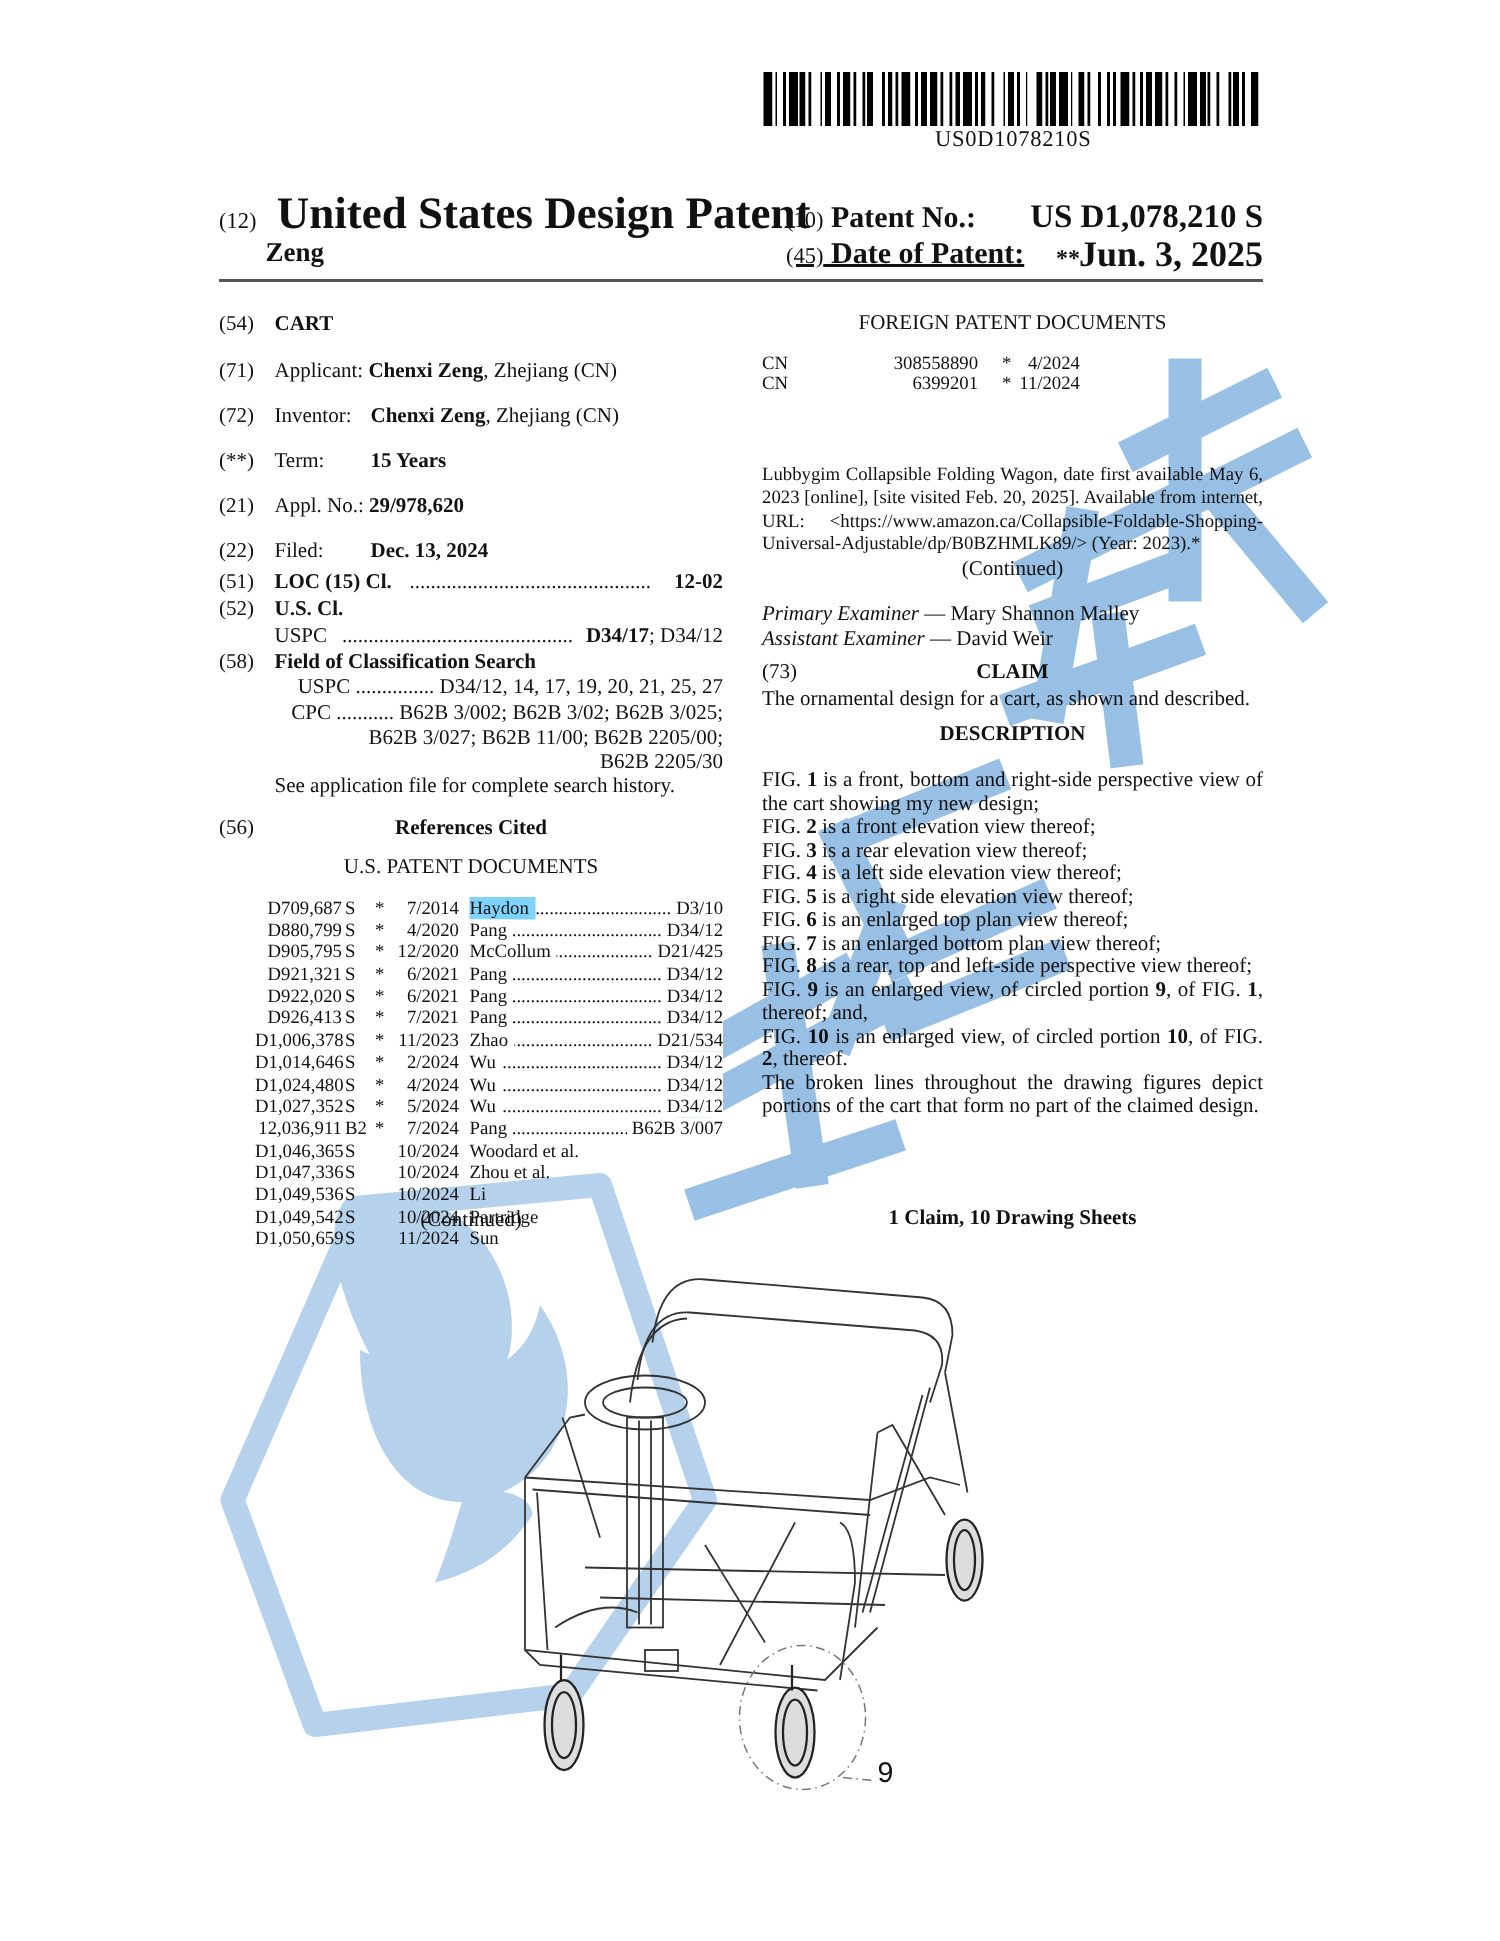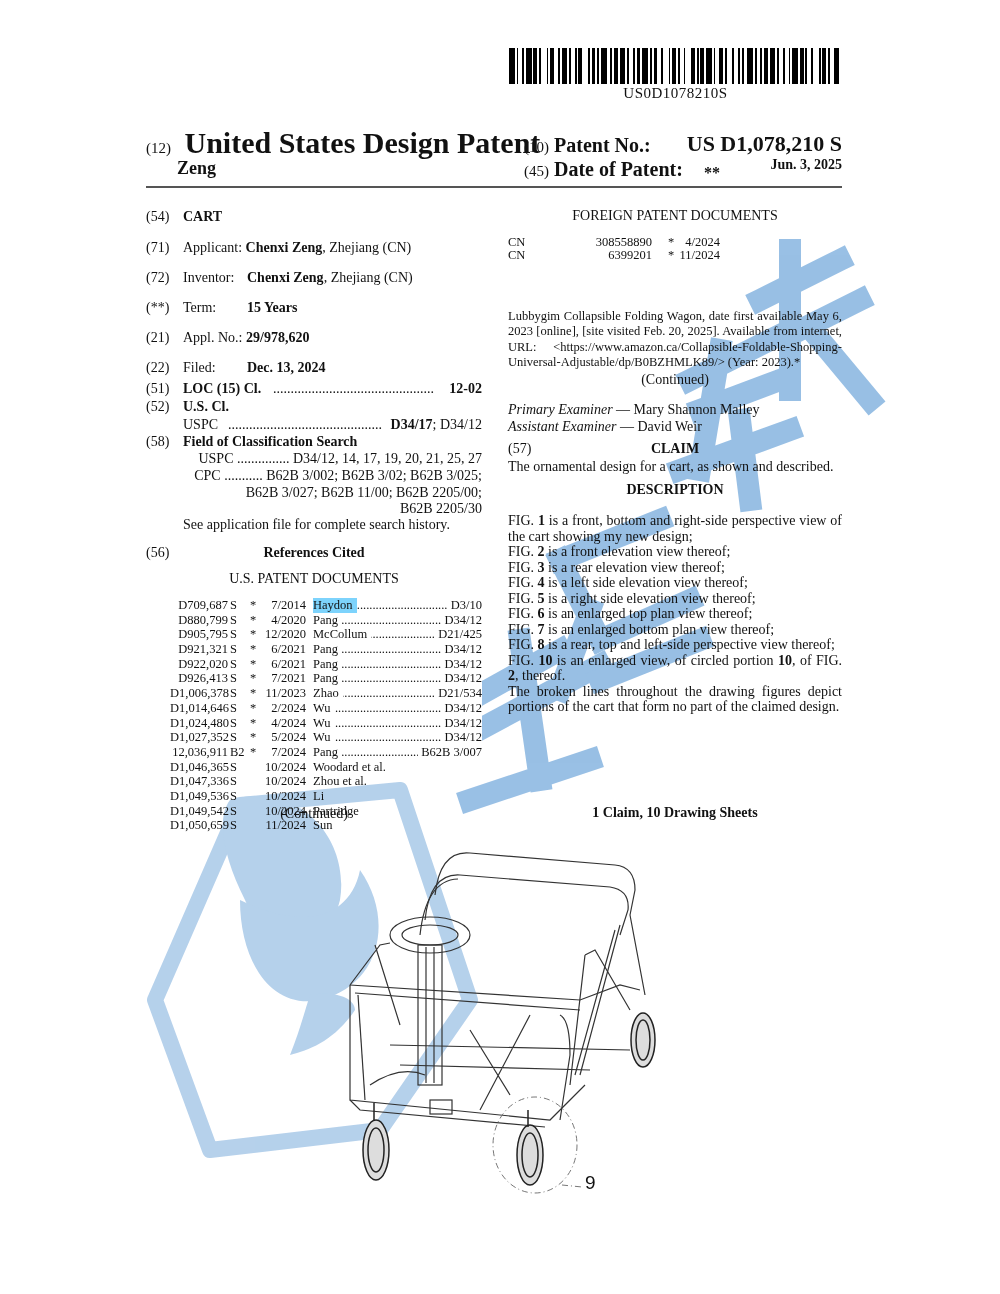--- a/index.html
+++ b/index.html
@@ -17,21 +17,21 @@
   .barcode { left:509px; top:48px; width:333px; height:36px; display:flex; align-items:stretch; }
   .barcode span { display:block; height:100%; background:#000; }
   .barcode-text { left:509px; top:85px; width:333px; text-align:center; font-size:15px; letter-spacing:0.5px; }
 
   
   .hdr-num { font-size:15px; }
   .hdr-title { left:146px; top:126px; font-size:30px; font-weight:bold; white-space:nowrap; }
   .hdr-title .hdr-num { margin-right:6px; }
   .hdr-author { left:177px; top:158px; font-size:18px; font-weight:bold; }
   .hdr-patno { left:524px; top:134px; font-size:20px; white-space:nowrap; }
-  .hdr-patdate { left:524px; top:158px; font-size:20px; white-space:nowrap; }
+  .hdr-patdate { left:524px; top:158px; font-size:20px; white-space:nowrap;text-decoration:underline; }
   .hdr-patno .lbl, .hdr-patdate .lbl { font-weight:bold; }
   .rule { left:146px; top:186px; width:696px; height:2px; background:#555; }
 
   
   .lc { font-size:14px; line-height:18px; white-space:nowrap; }
   .code { position:absolute; left:146px; }
   .lbl2 { position:absolute; left:183px; }
   .val2 { position:absolute; left:247px; }
 
   .refs { left:170px; top:598px; width:312px; font-size:12.5px; line-height:14.7px; }
@@ -201,21 +201,21 @@
 
   <div class="abs hdr-patno" style="width:318px;">
     <span class="hdr-num">(10)</span>
     <span class="lbl">Patent No.:</span>
     <span class="abs" style="right:0; top:-3px; font-size:22px; font-weight:bold;">US D1,078,210 S</span>
   </div>
   <div class="abs hdr-patdate" style="width:318px;">
     <span class="hdr-num">(45)</span>
     <span class="lbl">Date of Patent:</span>
     <span class="abs" style="left:180px; top:6px; font-size:16px; font-weight:bold;">**</span>
-    <span class="abs" style="right:0; top:-1px; font-size:14px; font-weight:bold;">Jun. 3, 2025</span>
+    <span class="abs" style="right:0; top:-1px; font-size:24px; font-weight:bold;">Jun. 3, 2025</span>
   </div>
   <div class="abs rule"></div>
 
   <div class="abs lc" style="top:208px;left:0;width:500px;">
     <span class="code">(54)</span>
     <span class="lbl2 b">CART</span>
   </div>
   <div class="abs lc" style="top:239px;left:0;width:500px;">
     <span class="code">(71)</span>
     <span class="lbl2"><span>Applicant:</span> <span class="b">Chenxi Zeng</span><span>, Zhejiang (CN)</span></span>
@@ -425,37 +425,38 @@
       </div>
     </div>
 
   <div class="abs small justify" style="top:309px;left:508px;width:334px;">Lubbygim Collapsible Folding Wagon, date first available May 6, 2023 [online], [site visited Feb. 20, 2025]. Available from internet, URL:  &lt;https://www.amazon.ca/Collapsible-Foldable-Shopping-Universal-Adjustable/dp/B0BZHMLK89/&gt; (Year: 2023).*</div>
   <div class="abs rc" style="top:372px;left:508px;width:334px;text-align:center;">(Continued)</div>
 
   <div class="abs rc" style="top:402px;left:508px;"><span class="i">Primary Examiner</span><span> — Mary Shannon Malley</span></div>
   <div class="abs rc" style="top:419px;left:508px;"><span class="i">Assistant Examiner</span><span> — David Weir</span></div>
 
   <div class="abs rc" style="top:441px;left:508px;width:334px;">
-    <span>(57)</span>
+    <span>(73)</span>
     <span class="abs b" style="left:0;width:334px;text-align:center;">CLAIM</span>
   </div>
   <div class="abs rc" style="top:459px;left:508px;width:334px;white-space:nowrap;">The ornamental design for a cart, as shown and described.</div>
   <div class="abs rc b" style="top:482px;left:508px;width:334px;text-align:center;">DESCRIPTION</div>
 
   <div class="abs rc justify" id="desc" style="top:513px;left:508px;width:334px;line-height:15.5px;">
     <div id="figlist">
         <div><span>FIG. </span><b>1</b><span> is a front, bottom and right-side perspective view of the cart showing my new design;</span></div>
         <div><span>FIG. </span><b>2</b><span> is a front elevation view thereof;</span></div>
         <div><span>FIG. </span><b>3</b><span> is a rear elevation view thereof;</span></div>
         <div><span>FIG. </span><b>4</b><span> is a left side elevation view thereof;</span></div>
         <div><span>FIG. </span><b>5</b><span> is a right side elevation view thereof;</span></div>
         <div><span>FIG. </span><b>6</b><span> is an enlarged top plan view thereof;</span></div>
         <div><span>FIG. </span><b>7</b><span> is an enlarged bottom plan view thereof;</span></div>
         <div><span>FIG. </span><b>8</b><span> is a rear, top and left-side perspective view thereof;</span></div>
       </div>
+    <div><span>FIG. </span><b>9</b><span> is an enlarged view, of circled portion </span><b>9</b><span>, of FIG. </span><b>1</b><span>, thereof; and,</span></div>
     <div><span>FIG. </span><b>10</b><span> is an enlarged view, of circled portion </span><b>10</b><span>, of FIG. </span><b>2</b><span>, thereof.</span></div>
     <div>The broken lines throughout the drawing figures depict portions of the cart that form no part of the claimed design.</div>
   </div>
 
   <div class="abs rc b" style="top:805px;left:508px;width:334px;text-align:center;">1 Claim, 10 Drawing Sheets</div>
 
   <svg class="abs" style="left:330px;top:835px;" width="340" height="360" viewBox="0 0 340 360" fill="none" stroke="#333" stroke-width="1.2">
     <g>
 
       <path d="M105,60 Q110,15 140,18 L285,30 Q305,32 305,55 L300,80"></path>

